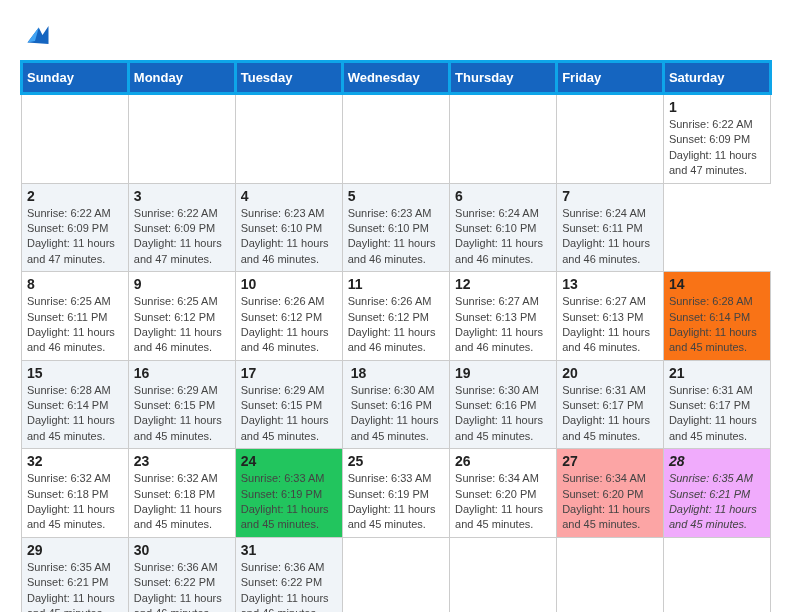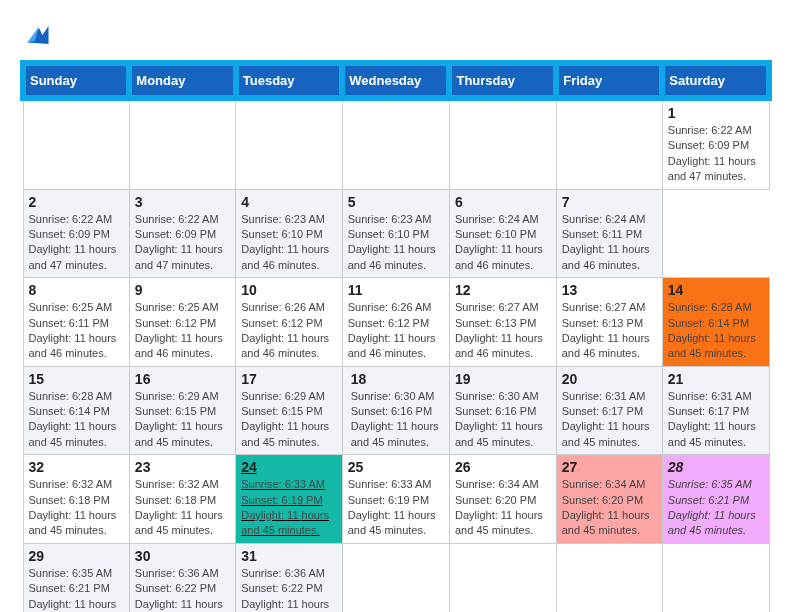--- a/index.html
+++ b/index.html
@@ -42,21 +42,21 @@
       border-collapse: collapse;
       font-size: 11px;
     }
     .calendar th {
       background-color: #1565c0;
       color: #fff;
       padding: 7px 4px;
       text-align: left;
       font-size: 13px;
       font-weight: bold;
-      border: 6px solid #0ea5e9;
+      border: 3px solid #0ea5e9;
     }
     .calendar td {
       vertical-align: top;
       border: 1px solid #ccc;
       padding: 4px 5px;
       width: 108px;
       height: 80px;
       background: #fff;
     }
     .calendar tr:nth-child(even) td {
@@ -215,21 +215,21 @@
       </tr>
       <tr>
         <td style="background: rgb(255, 255, 255);">
           <span class="day-num">32</span>
           <div class="day-detail">Sunrise: 6:32 AM<br>Sunset: 6:18 PM<br>Daylight: 11 hours and 45 minutes.</div>
         </td>
         <td style="background: rgb(255, 255, 255);">
           <span class="day-num">23</span>
           <div class="day-detail">Sunrise: 6:32 AM<br>Sunset: 6:18 PM<br>Daylight: 11 hours and 45 minutes.</div>
         </td>
-        <td style="background: #14b8a6; text-decoration: underline;">
+        <td style="background: #22c55e;">
           <span class="day-num">24</span>
           <div class="day-detail">Sunrise: 6:33 AM<br>Sunset: 6:19 PM<br>Daylight: 11 hours and 45 minutes.</div>
         </td>
         <td style="background: rgb(255, 255, 255);">
           <span class="day-num">25</span>
           <div class="day-detail">Sunrise: 6:33 AM<br>Sunset: 6:19 PM<br>Daylight: 11 hours and 45 minutes.</div>
         </td>
         <td style="background: rgb(255, 255, 255); margin-left: 6px;">
           <span class="day-num">26</span>
           <div class="day-detail">Sunrise: 6:34 AM<br>Sunset: 6:20 PM<br>Daylight: 11 hours and 45 minutes.</div>

